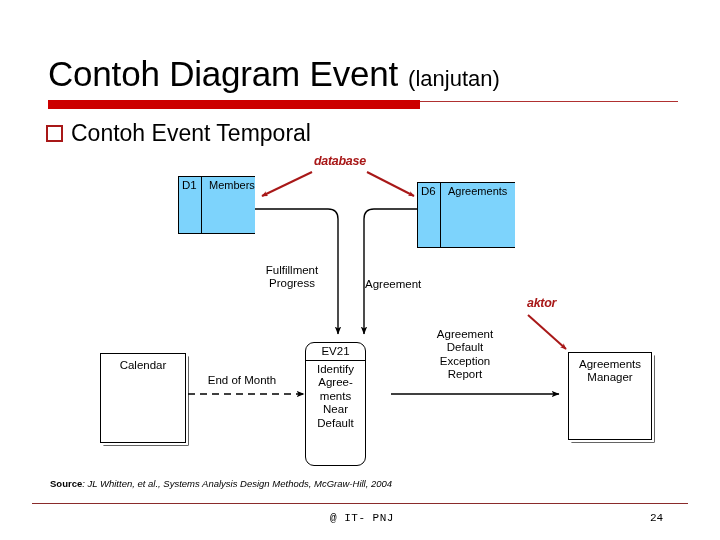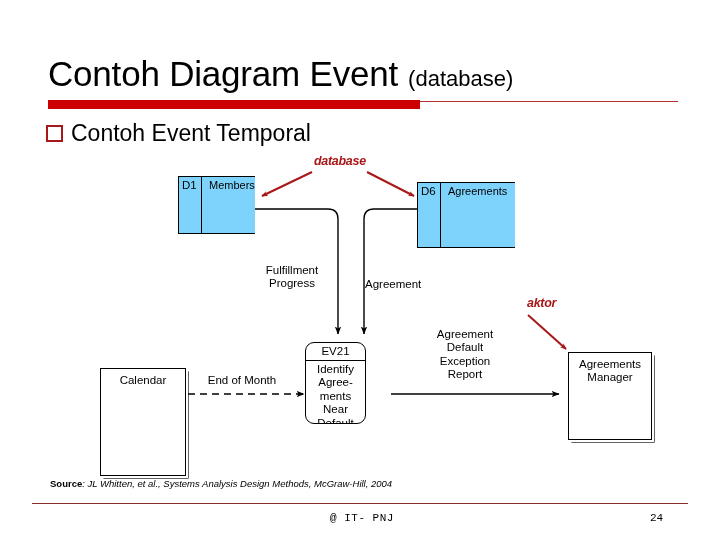--- a/index.html
+++ b/index.html
@@ -121,21 +121,21 @@
     font-family:"Liberation Mono", monospace;
   }
 </style>
 </head>
 <body>
 
 <div class="slide">
 
   <div class="title-row">
     <span class="title-main">Contoh Diagram Event</span>
-    <span class="title-sub">(database)</span>
+    <span class="title-sub">(lanjutan)</span>
   </div>
 
   <div class="rule-thin"></div>
   <div class="rule-thick"></div>
 
   <div class="bullet-row">
     <span class="bullet-sq"></span>
     <span class="bullet-text">Contoh Event Temporal</span>
   </div>
 
@@ -170,30 +170,30 @@
       <span class="lbl-id">D1</span>
       <span class="lbl-nm" style="left:30px;">Members</span>
     </div>
 
     <div class="store" style="left:355px;top:30px;width:98px;height:66px;">
       <span class="tick" style="left:22px;"></span>
       <span class="lbl-id">D6</span>
       <span class="lbl-nm" style="left:30px;">Agreements</span>
     </div>
 
-    <div class="agent" style="left:38px;top:216px;width:86px;height:108px;">
+    <div class="agent" style="left:38px;top:201px;width:86px;height:90px;">
       <span class="atxt">Calendar</span>
     </div>
 
     <div class="agent" style="left:506px;top:200px;width:84px;height:88px;">
       <span class="atxt" style="white-space:pre-line;">Agreements
 Manager</span>
     </div>
 
-    <div class="process" style="left:243px;top:190px;width:61px;height:82px;">
+    <div class="process" style="left:243px;top:190px;width:61px;height:124px;">
       <div class="pid">EV21</div>
       <div class="pbody" style="white-space:pre-line;">Identify
 Agree-
 ments
 Near
 Default</div>
     </div>
 
     <div class="flowlbl" style="left:185px;top:112px;width:90px;">Fulfillment
 Progress</div>

